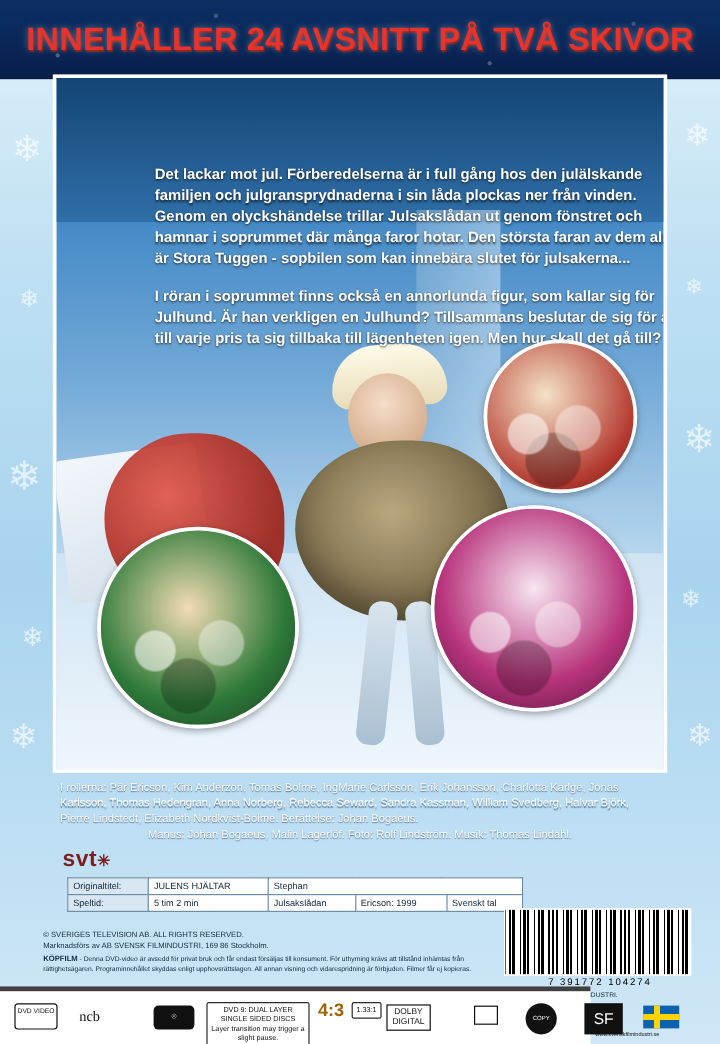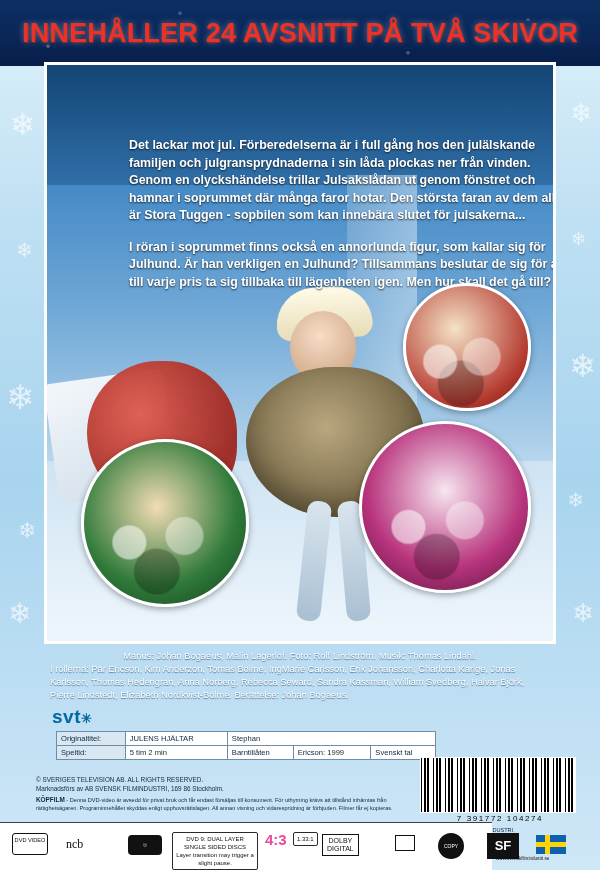--- a/index.html
+++ b/index.html
@@ -162,21 +162,21 @@
     line-height:13px;
     text-align:center;
     text-shadow:0 1px 1px rgba(0,40,80,.6);
   }
   .credits .line { margin:0; }
   .credits .roles { text-align:left; padding:0 6px; }
 
   
   .svt {
     position:absolute; left:52px; top:706px;
-    color:#0369a1; font-size:19px; font-weight:bold; letter-spacing:.5px;
+    color:#7f1d1d; font-size:19px; font-weight:bold; letter-spacing:.5px;
   }
   .svt .dots { font-size:13px; letter-spacing:-1px; }
 
   
   .spec {
     position:absolute; left:36px; top:731px; width:380px;
     border-collapse:collapse;
     font-size:7.6px;
     color:#11263c;
     background:#ffffff;
@@ -205,39 +205,39 @@
     background-image:repeating-linear-gradient(90deg,#000 0 1px, #fff 1px 3px, #000 3px 5px, #fff 5px 6px, #000 6px 8px, #fff 8px 12px);
     border:1px solid #ffffff;
   }
   .barcode-num{ font-size:8px; color:#000; letter-spacing:1.6px; margin-top:1px;}
   .distrib{ position:absolute; right:20px; top:826px; width:170px; text-align:left; font-size:5.6px; line-height:8px; color:#13283f;}
 
   
   .bottom {
     position:absolute; left:0; bottom:0; width:492px; height:48px;
     background:#ffffff;
-    border-top:1px solid #404040;
+    border-top:4px solid #404040;
   }
   .bottom-inner{
     position:relative; width:100%; height:100%;
   }
   .chip{
     position:absolute; top:9px;
     border:1px solid #2a2a2a; border-radius:2px;
     font-size:6px; padding:2px 3px; color:#111; background:#fff;
     text-align:center; line-height:8px;
   }
-  .ratio{ position:absolute; top:8px; left:265px; font-size:15px; font-weight:bold; color:#ec4899; }
+  .ratio{ position:absolute; top:8px; left:265px; font-size:15px; font-weight:bold; color:#a16207; }
   .ncb{ position:absolute; top:14px; left:66px; font-size:12px; color:#111; font-family:"Liberation Serif", serif; }
   .dvdlogo{ position:absolute; top:10px; left:12px; width:36px; height:22px; border:1px solid #111; border-radius:3px; font-size:5.6px; text-align:center; color:#111; line-height:7px; padding-top:3px;}
   .discicon{ position:absolute; top:12px; left:128px; width:34px; height:20px; background:#111; border-radius:4px; color:#fff; font-size:7px; text-align:center; line-height:20px;}
   .dolby{ position:absolute; top:11px; left:322px; font-size:7px; color:#111; border:1px solid #111; padding:2px 4px; line-height:8px; text-align:center;}
   .screenicon{ position:absolute; top:12px; left:395px; width:20px; height:16px; border:1.5px solid #111; }
   .copyprot{ position:absolute; top:10px; left:438px; width:26px; height:26px; border-radius:50%; background:#111; color:#fff; font-size:5px; text-align:center; line-height:26px;}
-  .sf{ position:absolute; top:10px; left:487px; width:32px; height:26px; background:#111; color:#fff; font-size:13px; font-weight:bold; text-align:center; line-height:26px;}
+  .sf{ position:absolute; top:10px; left:487px; width:32px; height:26px; background:#111; color:#fff; font-size:13px; font-weight:normal; text-align:center; line-height:26px;}
   .flag{ position:absolute; top:12px; left:536px; width:30px; height:19px; background:#0d62b0; }
   .flag::before{ content:""; position:absolute; left:9px; top:0; width:5px; height:19px; background:#ffd400;}
   .flag::after{ content:""; position:absolute; left:0; top:7px; width:30px; height:5px; background:#ffd400;}
   .flagcap{ position:absolute; top:33px; left:496px; font-size:4.6px; color:#111;}
 </style>
 </head>
 <body>
 
 <div class="bg">
   <span class="snowflake" style="left:10px;  top:110px; font-size:30px;">❄</span>
@@ -281,39 +281,39 @@
   </div>
   <div class="inset inset-bottom-left">
     <div class="figs"></div>
   </div>
   <div class="inset inset-bottom-right">
     <div class="figs"></div>
   </div>
 </div>
 
 <div class="credits">
+  <p class="line roles">I rollerna: Pär Ericson, Kim Anderzon, Tomas Bolme, IngMarie Carlsson, Erik Johansson, Charlotta Karlge, Jonas Karlsson, Thomas Hedengran, Anna Norberg, Rebecca Seward, Sandra Kassman, William Svedberg, Halvar Björk, Pierre Lindstedt, Elizabeth Nordkvist-Bolme. Berättelse: Johan Bogaeus.</p>
   <p class="line">Manus: Johan Bogaeus, Malin Lagerlöf. Foto: Rolf Lindström. Musik: Thomas Lindahl.</p>
-  <p class="line roles">I rollerna: Pär Ericson, Kim Anderzon, Tomas Bolme, IngMarie Carlsson, Erik Johansson, Charlotta Karlge, Jonas Karlsson, Thomas Hedengran, Anna Norberg, Rebecca Seward, Sandra Kassman, William Svedberg, Halvar Björk, Pierre Lindstedt, Elizabeth Nordkvist-Bolme. Berättelse: Johan Bogaeus.</p>
 </div>
 
 <div class="svt">
   <span>svt</span><span class="dots">✳</span>
 </div>
 
 <table class="spec">
   <tbody>
       <tr>
     <td class="lbl">Originaltitel:</td>
     <td>JULENS HJÄLTAR</td>
     <td colspan="3">Stephan</td>
   </tr>
   <tr>
     <td class="lbl">Speltid:</td>
     <td>5 tim 2 min</td>
-    <td>Barntillåten</td>
+    <td>Julsakslådan</td>
     <td><span>Ericson:</span> <span>1999</span></td>
     <td>Svenskt tal</td>
   </tr>
 </tbody>
   </table>
 
 <div class="legal">
   <div>© SVERIGES TELEVISION AB. ALL RIGHTS RESERVED.</div>
   <div>Marknadsförs av AB SVENSK FILMINDUSTRI, 169 86 Stockholm.</div>
   <span class="small">

